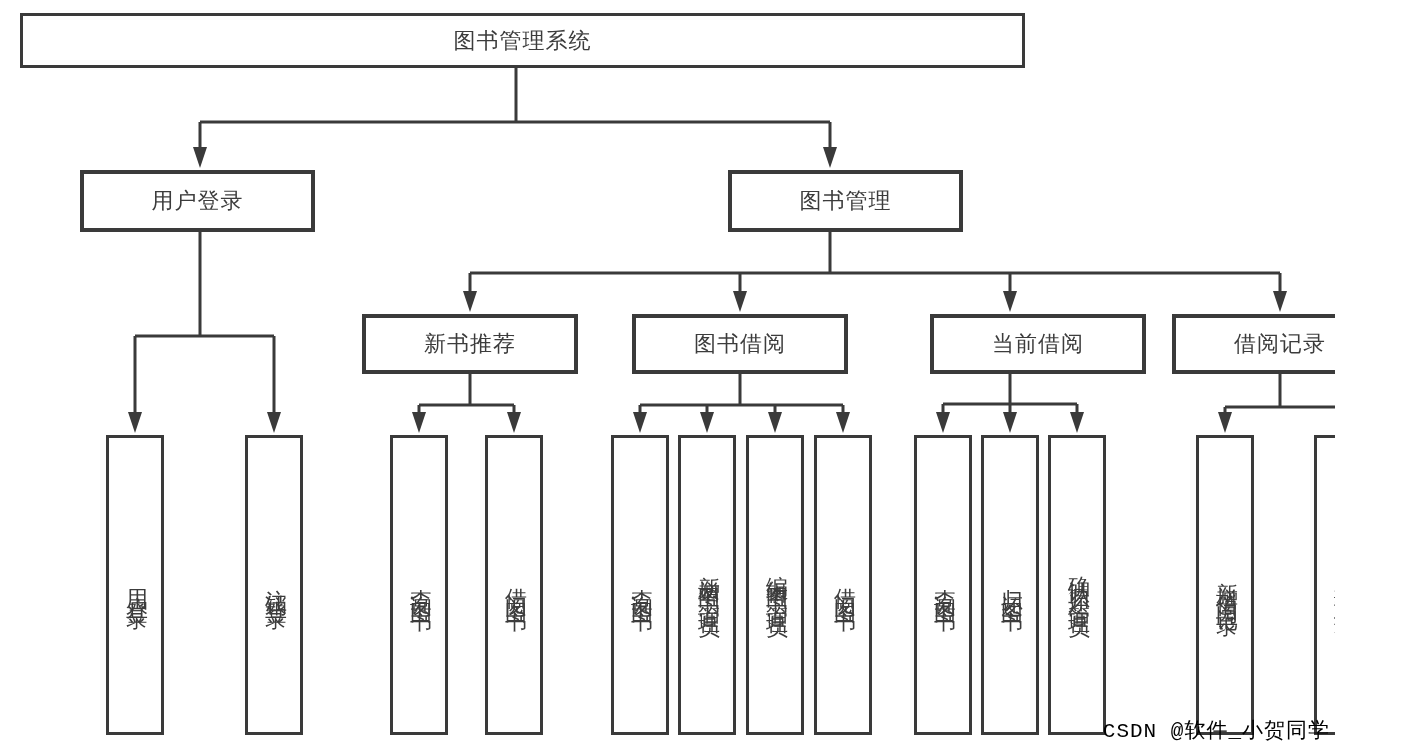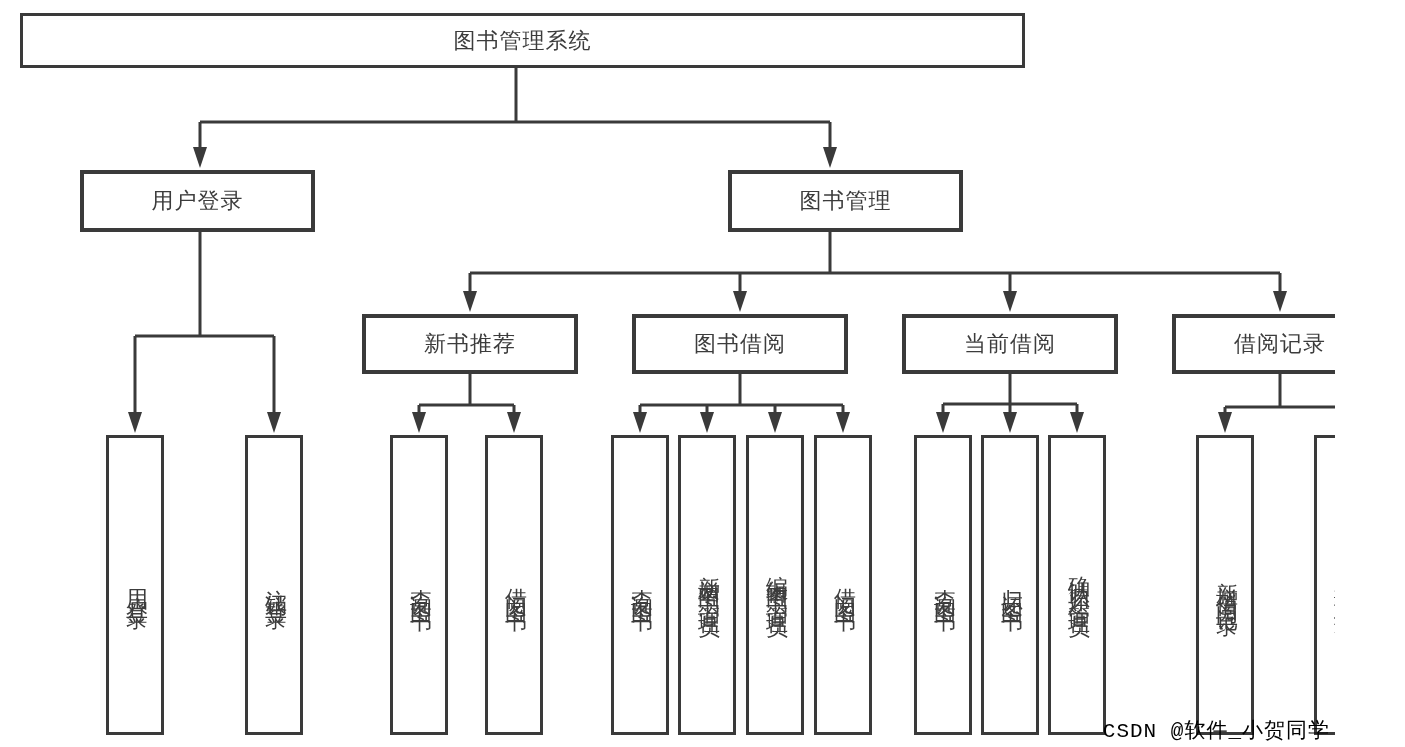--- a/index.html
+++ b/index.html
@@ -29,21 +29,21 @@
     color: #3c3c3c;
     z-index: 1;
   }
   .node.h { font-size: 22px; letter-spacing: 1px; }
   .node.root  { left: 20px;  top: 13px;  width: 1005px; height: 55px; }
   .node.l2a   { left: 80px;  top: 170px; width: 235px;  height: 62px; border-width: 4px; }
   .node.l2b   { left: 712px; top: 170px; width: 235px;  height: 62px; border-width: 4px; margin-left: 16px; }
   .node.l3    { top: 314px;  width: 216px; height: 60px; border-width: 4px; }
   .node.l3a   { left: 362px; }
   .node.l3b   { left: 632px; }
-  .node.l3c   { left: 902px; }
+  .node.l3c   { left: 930px; }
   .node.l3d   { left: 1172px; text-align: right; }
   .node.leaf  { top: 435px; width: 58px; height: 300px; border-width: 3px; }
   .vtext {
     writing-mode: vertical-rl;
     text-orientation: mixed;
     font-size: 22px;
     letter-spacing: 7px;
     line-height: 1.1;
     white-space: nowrap;
     color: #3c3c3c;

